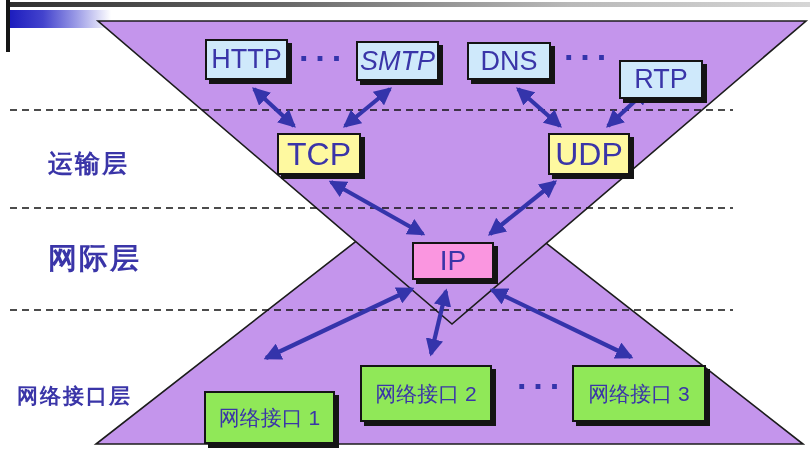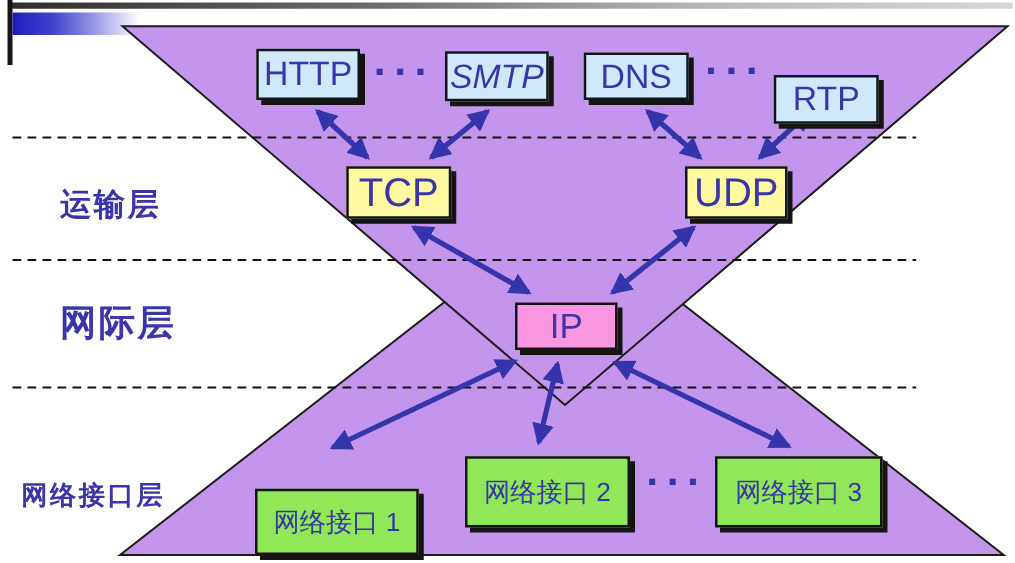--- a/index.html
+++ b/index.html
@@ -70,21 +70,21 @@
   </svg>
 
   <div class="pbox blue" style="left:205px; top:39px;  width:83px;  height:41px;">HTTP</div>
   <div class="pbox blue" style="left:356px; top:41px;  width:83px;  height:40px;font-style:italic;">SMTP</div>
   <div class="pbox blue" style="left:467px; top:42px;  width:84px;  height:38px;">DNS</div>
   <div class="pbox blue" style="left:619px; top:60px;  width:84px;  height:39px;">RTP</div>
   <div class="pbox yellow" style="left:277px; top:133px; width:84px;  height:42px;">TCP</div>
   <div class="pbox yellow" style="left:548px; top:133px; width:82px;  height:42px;">UDP</div>
   <div class="pbox pink" style="left:412px; top:242px; width:82px;  height:38px;">IP</div>
   <div class="pbox green" style="left:204px; top:367px; width:131px; height:53px;margin-top:24px;">网络接口 1</div>
-  <div class="pbox green" style="left:372px; top:365px; width:132px; height:57px;">网络接口 2</div>
+  <div class="pbox green" style="left:360px; top:365px; width:132px; height:57px;">网络接口 2</div>
   <div class="pbox green" style="left:572px; top:365px; width:134px; height:57px;">网络接口 3</div>
 
   <div class="dots" style="left:299px; top:48px;">···</div>
   <div class="dots" style="left:564px; top:47px;">···</div>
   <div class="dots" style="left:517px; top:376px;">···</div>
 
   <div class="llabel" style="left:48px; top:147px; font-size:25px;text-align:right;">运输层</div>
   <div class="llabel" style="left:48px; top:239px; font-size:29px;">网际层</div>
   <div class="llabel" style="left:17px; top:382px; font-size:21px;">网络接口层</div>
 

